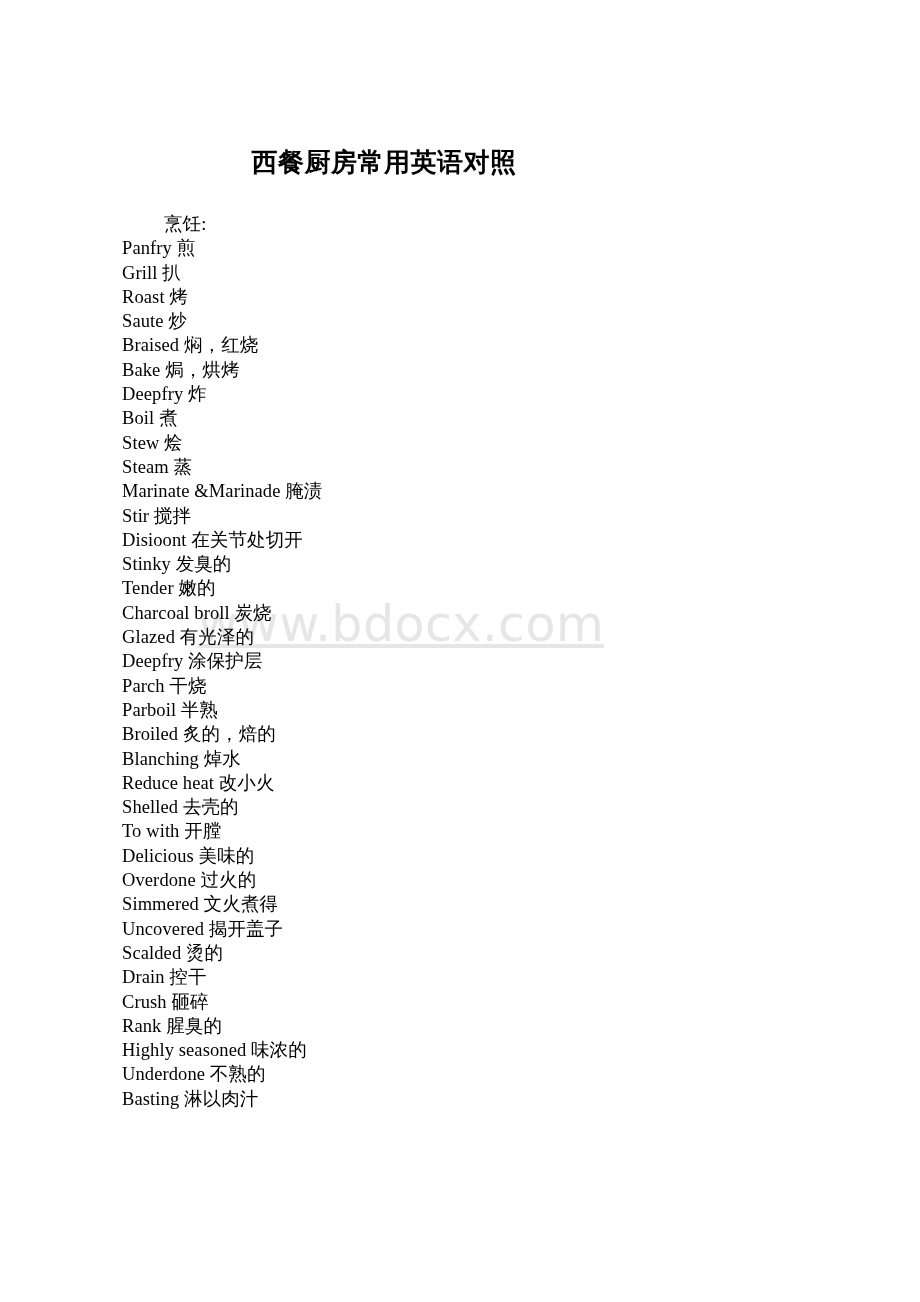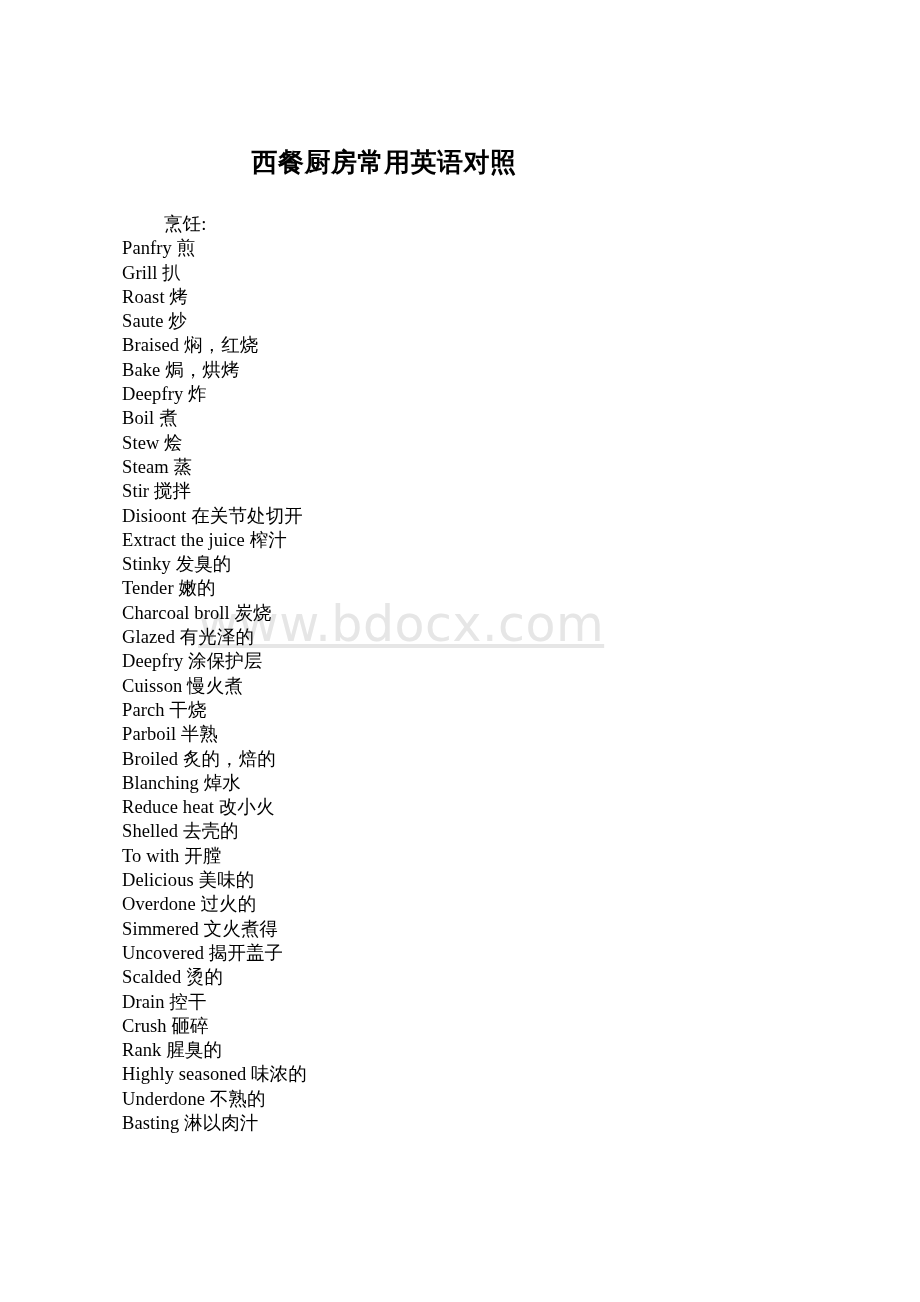--- a/index.html
+++ b/index.html
@@ -102,29 +102,28 @@
       <div class="term-line">Panfry 煎</div>
       <div class="term-line">Grill 扒</div>
       <div class="term-line">Roast 烤</div>
       <div class="term-line">Saute 炒</div>
       <div class="term-line">Braised 焖，红烧</div>
       <div class="term-line">Bake 焗，烘烤</div>
       <div class="term-line">Deepfry 炸</div>
       <div class="term-line">Boil 煮</div>
       <div class="term-line">Stew 烩</div>
       <div class="term-line">Steam 蒸</div>
+      <div class="term-line">Marinate &amp;Marinade 腌渍</div>
       <div class="term-line">Stir 搅拌</div>
       <div class="term-line">Disioont 在关节处切开</div>
-      <div class="term-line">Extract the juice 榨汁</div>
       <div class="term-line">Stinky 发臭的</div>
       <div class="term-line">Tender 嫩的</div>
       <div class="term-line">Charcoal broll 炭烧</div>
       <div class="term-line">Glazed 有光泽的</div>
       <div class="term-line">Deepfry 涂保护层</div>
-      <div class="term-line">Cuisson 慢火煮</div>
       <div class="term-line">Parch 干烧</div>
       <div class="term-line">Parboil 半熟</div>
       <div class="term-line">Broiled 炙的，焙的</div>
       <div class="term-line">Blanching 焯水</div>
       <div class="term-line">Reduce heat 改小火</div>
       <div class="term-line">Shelled 去壳的</div>
       <div class="term-line">To with 开膛</div>
       <div class="term-line">Delicious 美味的</div>
       <div class="term-line">Overdone 过火的</div>
       <div class="term-line">Simmered 文火煮得</div>

